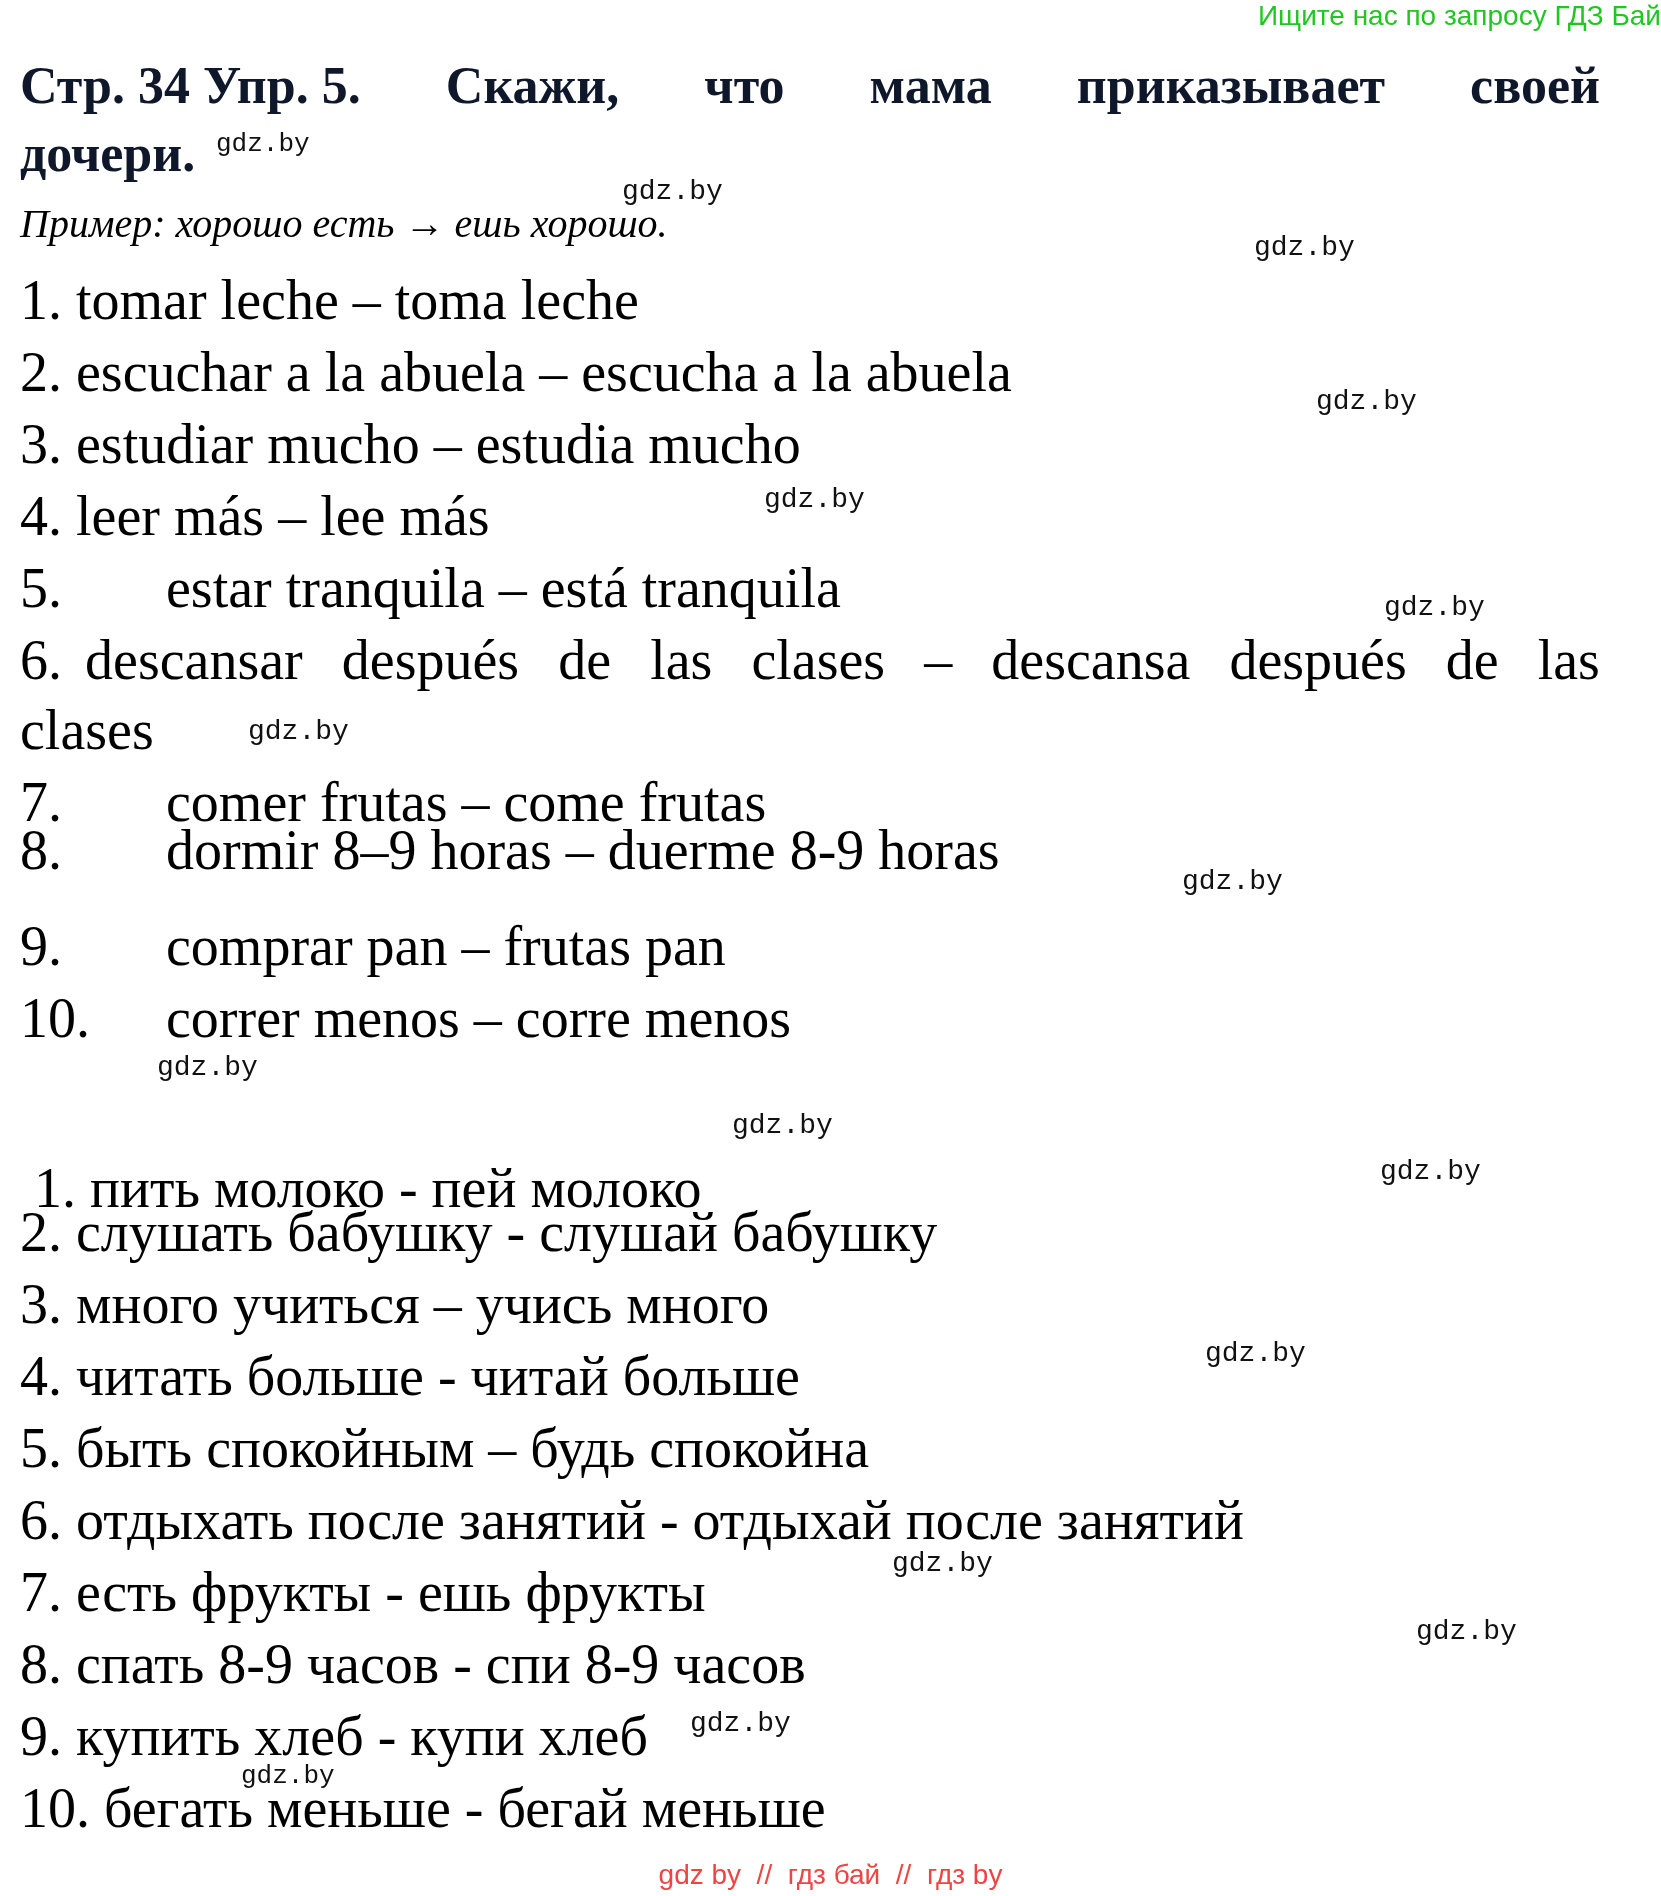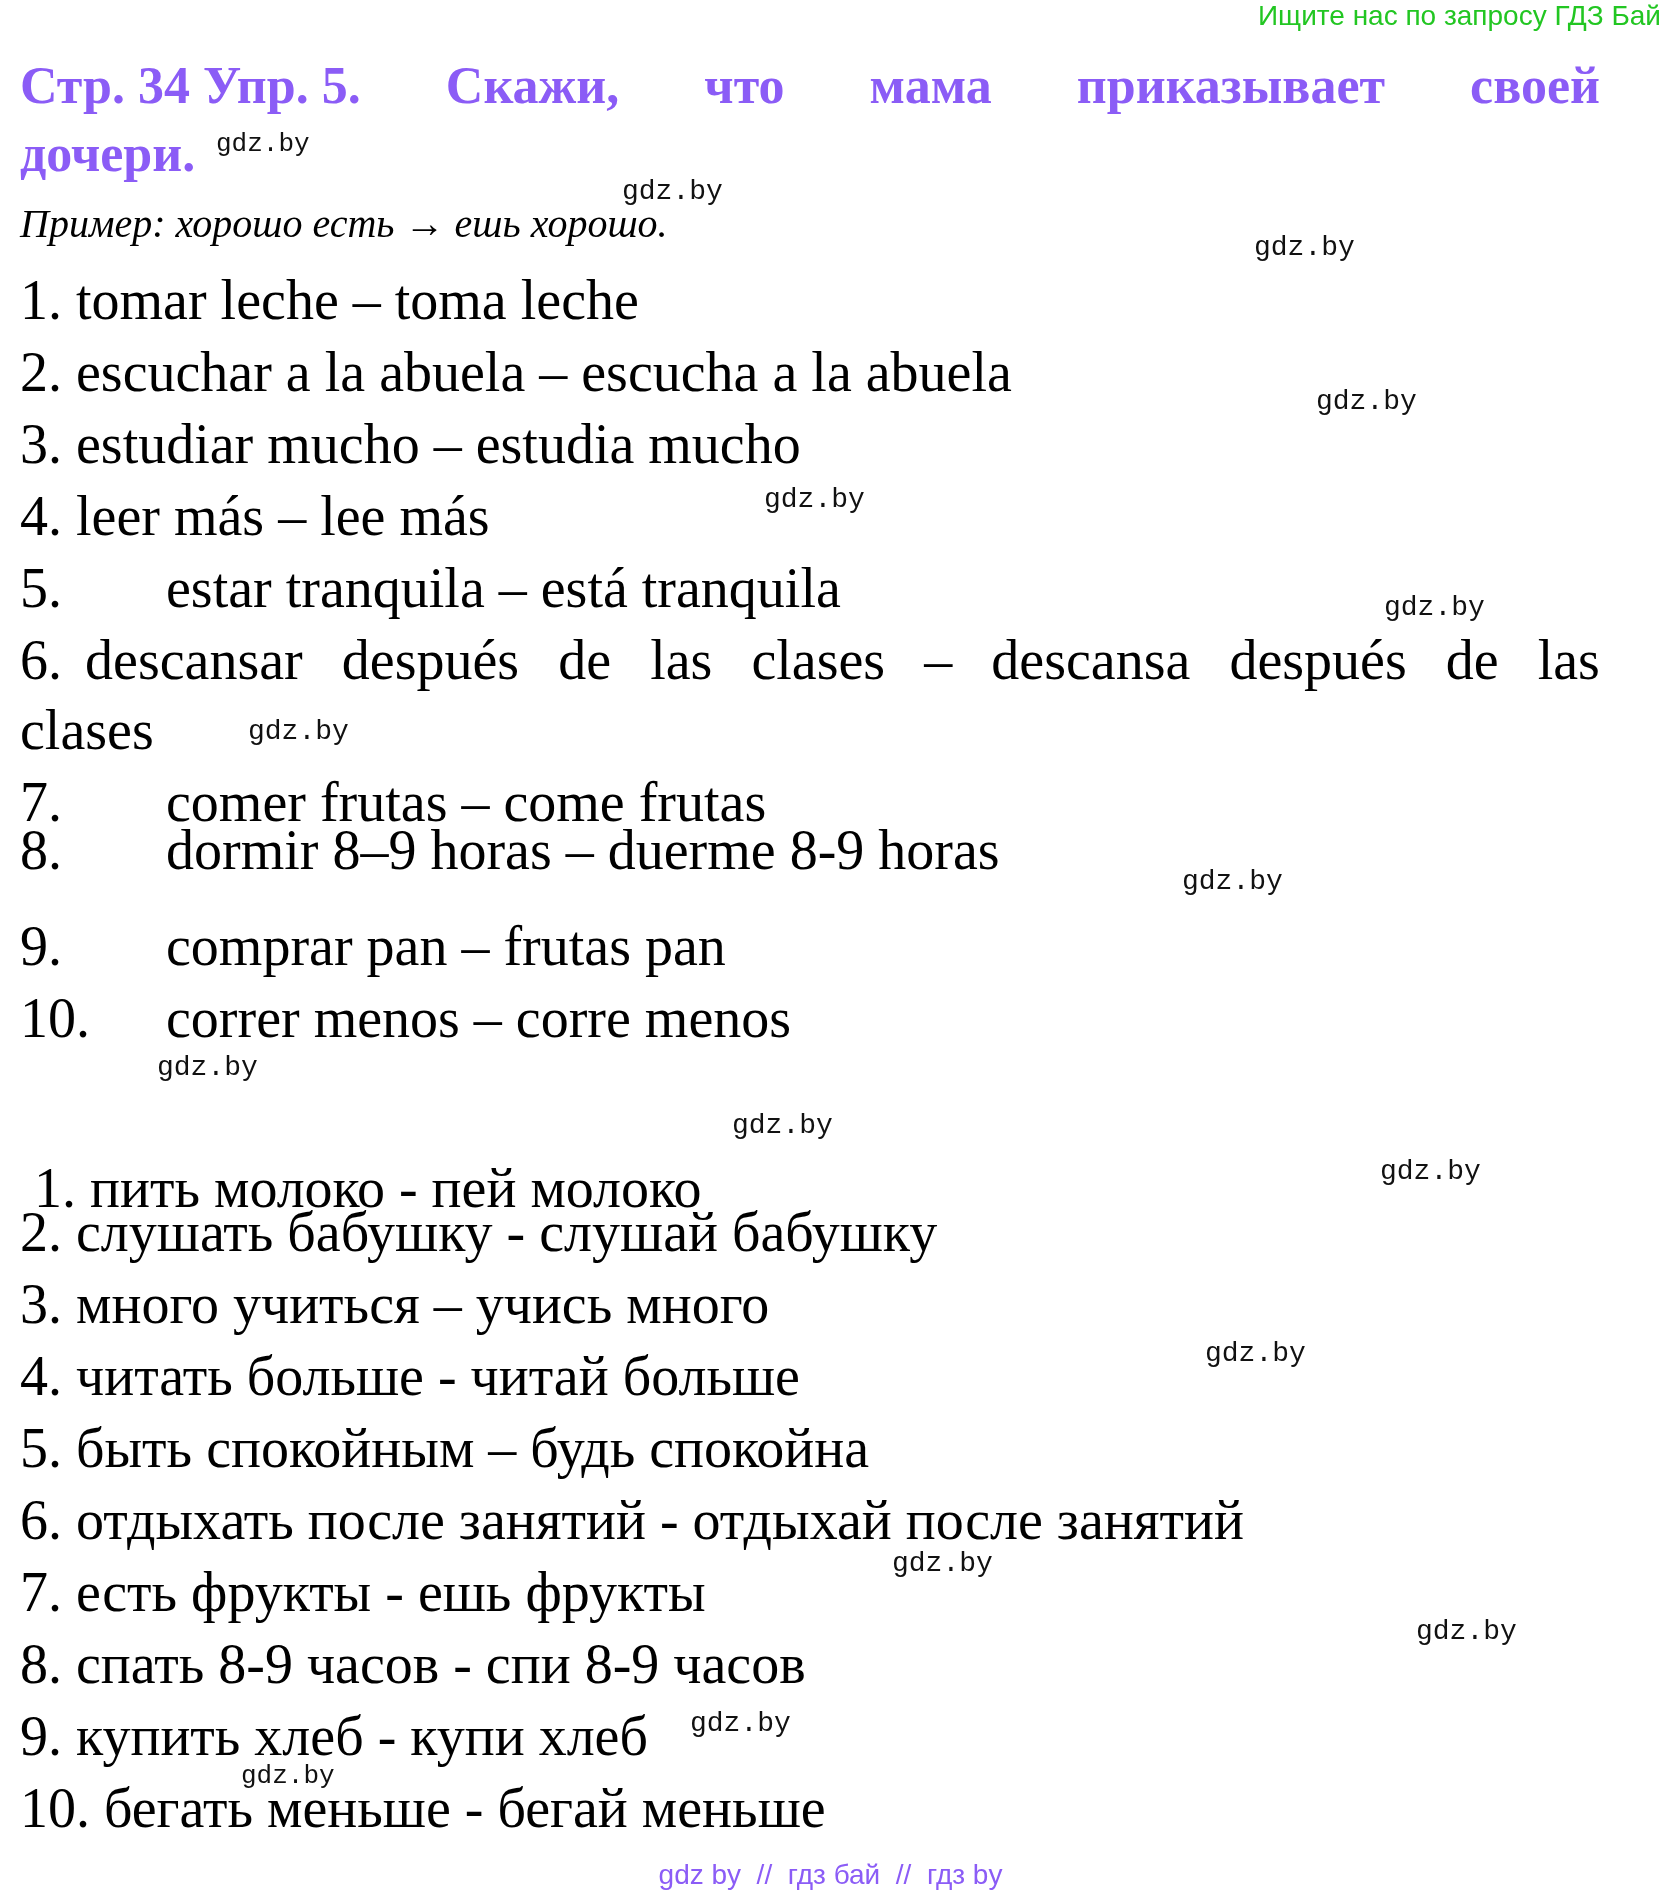--- a/index.html
+++ b/index.html
@@ -6,25 +6,25 @@
   body { width: 1661px; height: 1896px; position: relative; overflow: hidden; }
   .abs { position: absolute; white-space: nowrap; }
   .top-banner {
     left: 0; width: 1661px; top: 0; text-align: right;
     font-family: "Liberation Sans", sans-serif; font-size: 28px; line-height: 32px;
     color: #22c622;
   }
   .footer {
     left: 0; width: 1661px; top: 1858px; text-align: center;
     font-family: "Liberation Sans", sans-serif; font-size: 28px; line-height: 34px;
-    color: #8b5cf6;
+    color: #ef4444;
   }
   .heading {
     font-family: "Liberation Serif", serif; font-weight: bold; font-size: 52px; line-height: 60px;
-    color: #8b5cf6;
+    color: #0f172a;
   }
   .heading-line1 {
     left: 20px; top: 56px; width: 1580px;
     display: flex; justify-content: space-between;
   }
   .heading-line2 { left: 20px; top: 124px; }
   .example {
     left: 20px; top: 188px;
     font-family: "Liberation Serif", serif; font-style: italic; font-size: 40px; line-height: 72px;
   }

